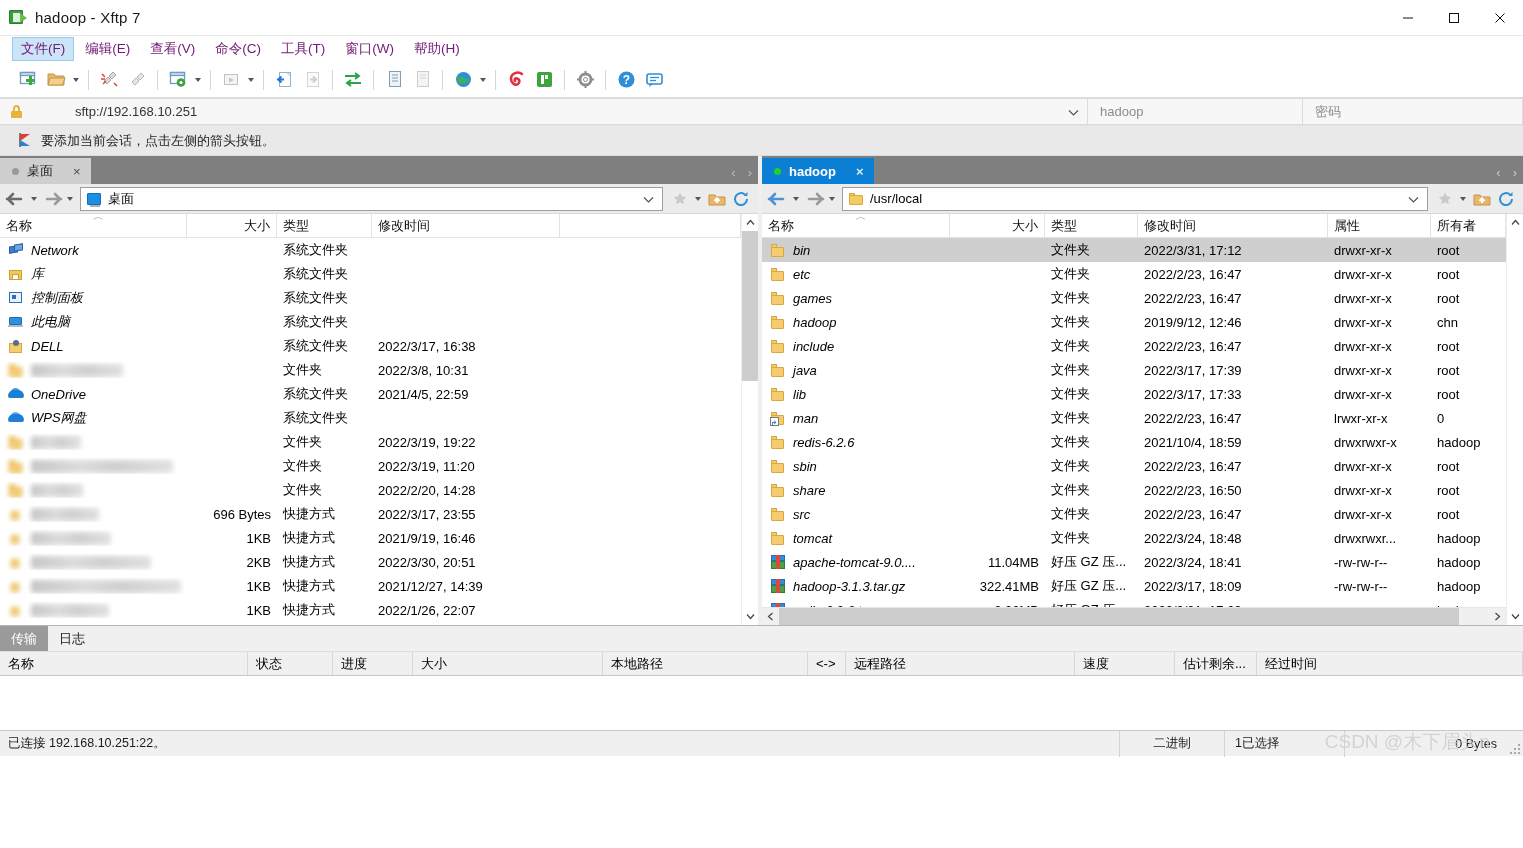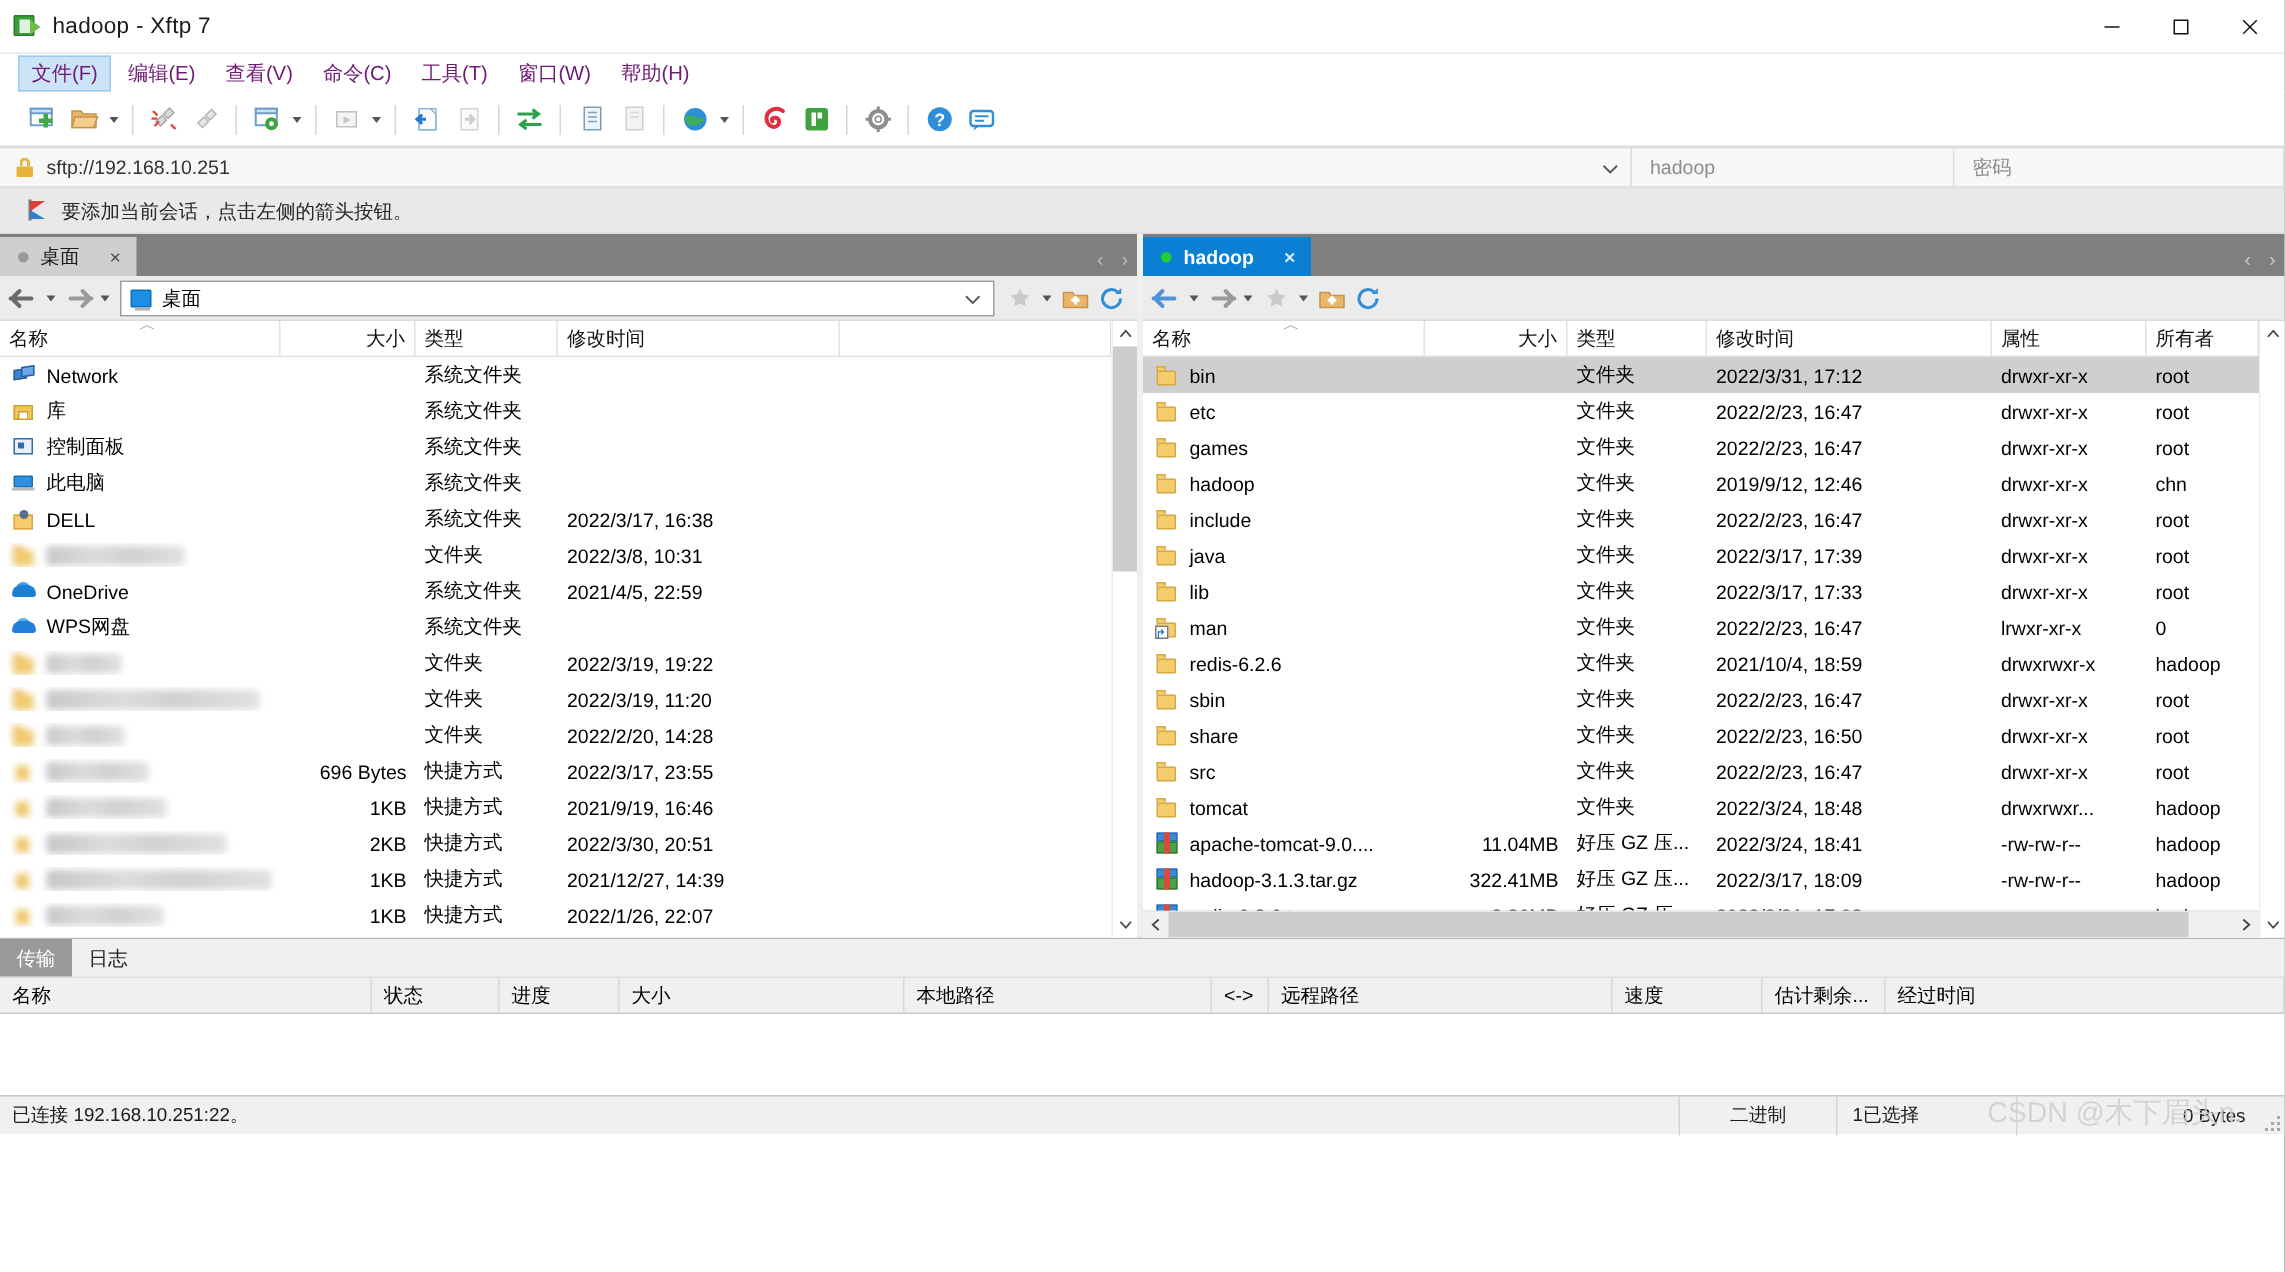--- a/index.html
+++ b/index.html
@@ -35,21 +35,21 @@
 
   
   .toolbar{height:36px;background:#fff;display:flex;align-items:center;padding-left:14px;border-bottom:1px solid #dcdcdc;}
   .tbtn{width:28px;height:28px;display:flex;align-items:center;justify-content:center;position:relative;cursor:default;}
   .caret{width:12px;height:28px;display:flex;align-items:center;justify-content:center;cursor:default;}
   .caret i{width:0;height:0;border-left:3.5px solid transparent;border-right:3.5px solid transparent;border-top:4px solid #555;display:block;}
   .tsep{width:1px;height:20px;background:#d6d6d6;margin:0 6px;}
 
   
   .addrrow{height:28px;background:#f0f0f0;display:flex;align-items:stretch;border-bottom:1px solid #e3e3e3;}
-  .addrbox{flex:1;background:#f7f7f7;border:1px solid #dcdcdc;border-left:none;display:flex;align-items:center;margin:0;position:relative;}
+  .addrbox{flex:1;background:#f7f7f7;border:1px solid #dcdcdc;border-left:none;display:flex;align-items:center;margin:0;position:relative;gap:44px;}
   .lockicon{width:13px;height:13px;margin:0 8px 0 10px;position:relative;flex:none;}
   .lockicon .body{position:absolute;left:1px;bottom:0;width:11px;height:7px;background:#e8b33c;border-radius:1px;}
   .lockicon .sh{position:absolute;left:3px;top:0;width:7px;height:6px;border:2px solid #e8b33c;border-bottom:none;border-radius:4px 4px 0 0;}
   .addrtext{font-size:13px;color:#333;}
   .addrcaret{position:absolute;right:8px;top:50%;transform:translateY(-50%);}
   .userbox,.pwbox{width:215px;background:#f7f7f7;border:1px solid #dcdcdc;border-left:none;display:flex;align-items:center;padding-left:12px;font-size:13px;color:#8c8c8c;}
   .pwbox{width:220px;}
 
   
   .hintbar{height:30px;background:#e9e9e9;display:flex;align-items:center;padding-left:18px;border-bottom:1px solid #dcdcdc;}
@@ -96,21 +96,21 @@
   .listwrap{flex:1;display:flex;flex-direction:column;overflow:hidden;background:#fff;position:relative;}
   .lhead{height:24px;background:#fff;display:flex;border-bottom:1px solid #e2e2e2;font-size:13px;color:#111;position:relative;flex:none;}
   .lhead .hc{display:flex;align-items:center;border-right:1px solid #e2e2e2;padding:0 6px;position:relative;overflow:hidden;white-space:nowrap;}
   .lhead .hc.num{justify-content:flex-end;}
   .sortmark{position:absolute;top:-5px;left:50%;font-size:11px;color:#9a9a9a;}
   .rows{flex:1;overflow:hidden;position:relative;}
   .row{height:24px;display:flex;font-size:13px;align-items:center;white-space:nowrap;}
   .row.sel{background:#cfcfcf;}
   .cell{display:flex;align-items:center;padding:0 6px;overflow:hidden;white-space:nowrap;flex:none;}
   .cell.num{justify-content:flex-end;text-align:center;}
-  .cell.name{gap:7px;padding-left:8px;}
+  .cell.name{gap:7px;padding-left:8px;font-style:italic;}
 
   
   .ic{width:16px;height:16px;flex:none;position:relative;}
   .ic-folder .b{position:absolute;left:1px;bottom:1px;width:13px;height:10px;background:#f6cd6e;border:1px solid #d8a83c;border-radius:0 1px 1px 1px;}
   .ic-folder .t{position:absolute;left:1px;top:2px;width:6px;height:3px;background:#f6cd6e;border:1px solid #d8a83c;border-bottom:none;}
   .ic-folder-sm .b{position:absolute;left:3px;bottom:2px;width:8px;height:9px;background:#f6cd6e;border:1px solid #d8a83c;}
   .ic-link:after{content:"";position:absolute;left:0;bottom:0;width:7px;height:7px;background:#fff;border:1px solid #7a7a7a;}
   .ic-link:before{content:"↱";position:absolute;left:0px;bottom:-3px;font-size:9px;color:#1a6fc4;z-index:2;}
   .ic-archive{border-radius:1px;}
   .ic-archive .top{position:absolute;left:1px;top:1px;width:14px;height:6px;background:#3b8ad9;border:1px solid #2a6db0;}
@@ -701,20 +701,32 @@
         </div>
       <div class="navbtn">
         <svg width="22" height="16">
             <path d="M20 8H6M14 3l5 5-5 5" stroke="#9a9a9a" stroke-width="2.6" fill="none" stroke-linecap="round" stroke-linejoin="round"></path>
           </svg>
       </div>
       <div class="caret">
           <i></i>
         </div>
 
+      <div class="pathinput">
+        <span class="folderico">
+            <span class="t"></span>
+            <span class="b"></span>
+          </span>
+        <span>/usr/local</span>
+        <span class="pathcaret">
+          <svg width="11" height="7">
+              <path d="M1 1l4.5 4.5L10 1" fill="none" stroke="#555" stroke-width="1.2"></path>
+            </svg>
+        </span>
+      </div>
 
       <div class="pbtn">
         <svg width="16" height="16">
             <path d="M8 1.5l1.9 3.9 4.3.6-3.1 3 .7 4.3L8 11.3 4.2 13.3l.7-4.3-3.1-3 4.3-.6z" fill="#c9c9c9"></path>
           </svg>
       </div>
       <div class="caret">
           <i></i>
         </div>
       <div class="pbtn">

